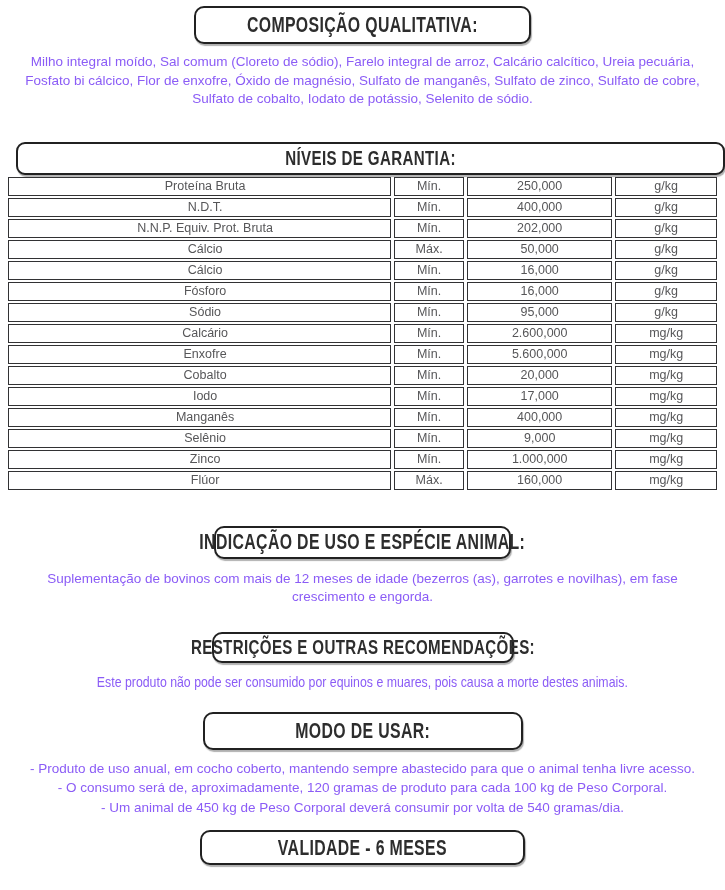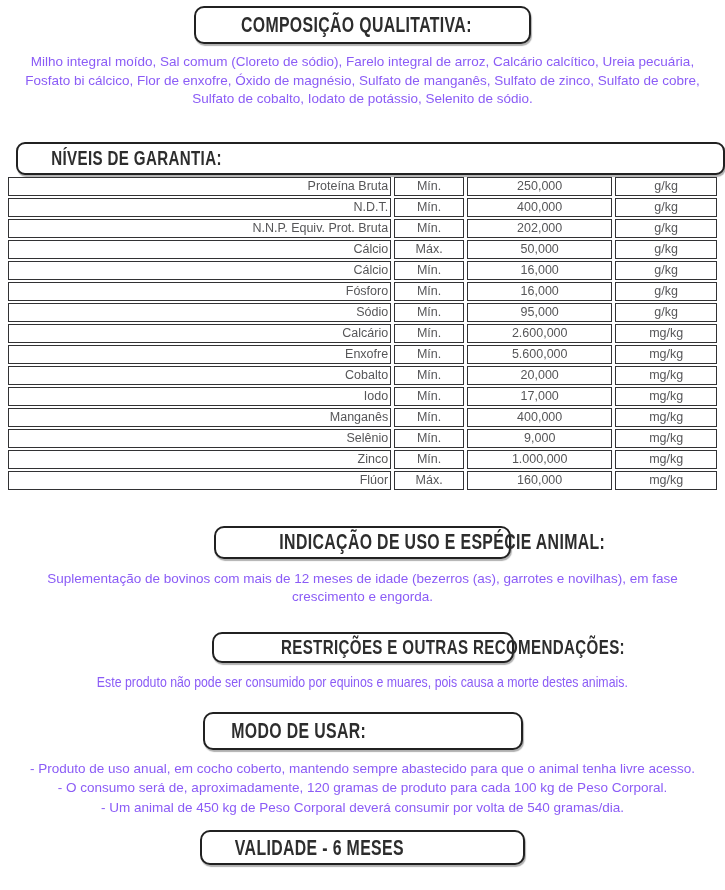--- a/index.html
+++ b/index.html
@@ -9,21 +9,21 @@
     -webkit-font-smoothing:antialiased;
   }
   .page{width:725px;height:890px;position:relative;padding-top:6px;box-sizing:border-box;}
 
   
   .hbox{
     margin:0 auto;
     border:2px solid #212121;
     border-radius:10px;
     background:#ffffff;
-    display:flex;align-items:center;
+    display:flex;align-items:center;justify-content:center;
     box-shadow:1px 2px 1px rgba(30,30,30,0.35);
     box-sizing:border-box;
   }
   .htext{
     display:inline-block;
     transform:scaleX(0.72);
     transform-origin:center center;
     white-space:nowrap;
     font-weight:700;
     font-size:22px;
@@ -70,21 +70,21 @@
     border:1.5px solid #323234;
     height:15px;
     padding:1px 2px;
     font-size:12.5px;
     color:#565658;
     text-align:center;
     vertical-align:middle;
     overflow:hidden;
     white-space:nowrap;
   }
-  .gtable td.c-name{text-align:right;padding-left:13px;}
+  .gtable td.c-name{text-align:center;padding-left:13px;}
   .col-name{width:54.3%;}
   .col-limit{width:9.9%;}
   .col-value{width:20.6%;}
   .col-unit{width:14.4%;}
 </style>
 </head>
 <body>
 
 <div class="page">
 

